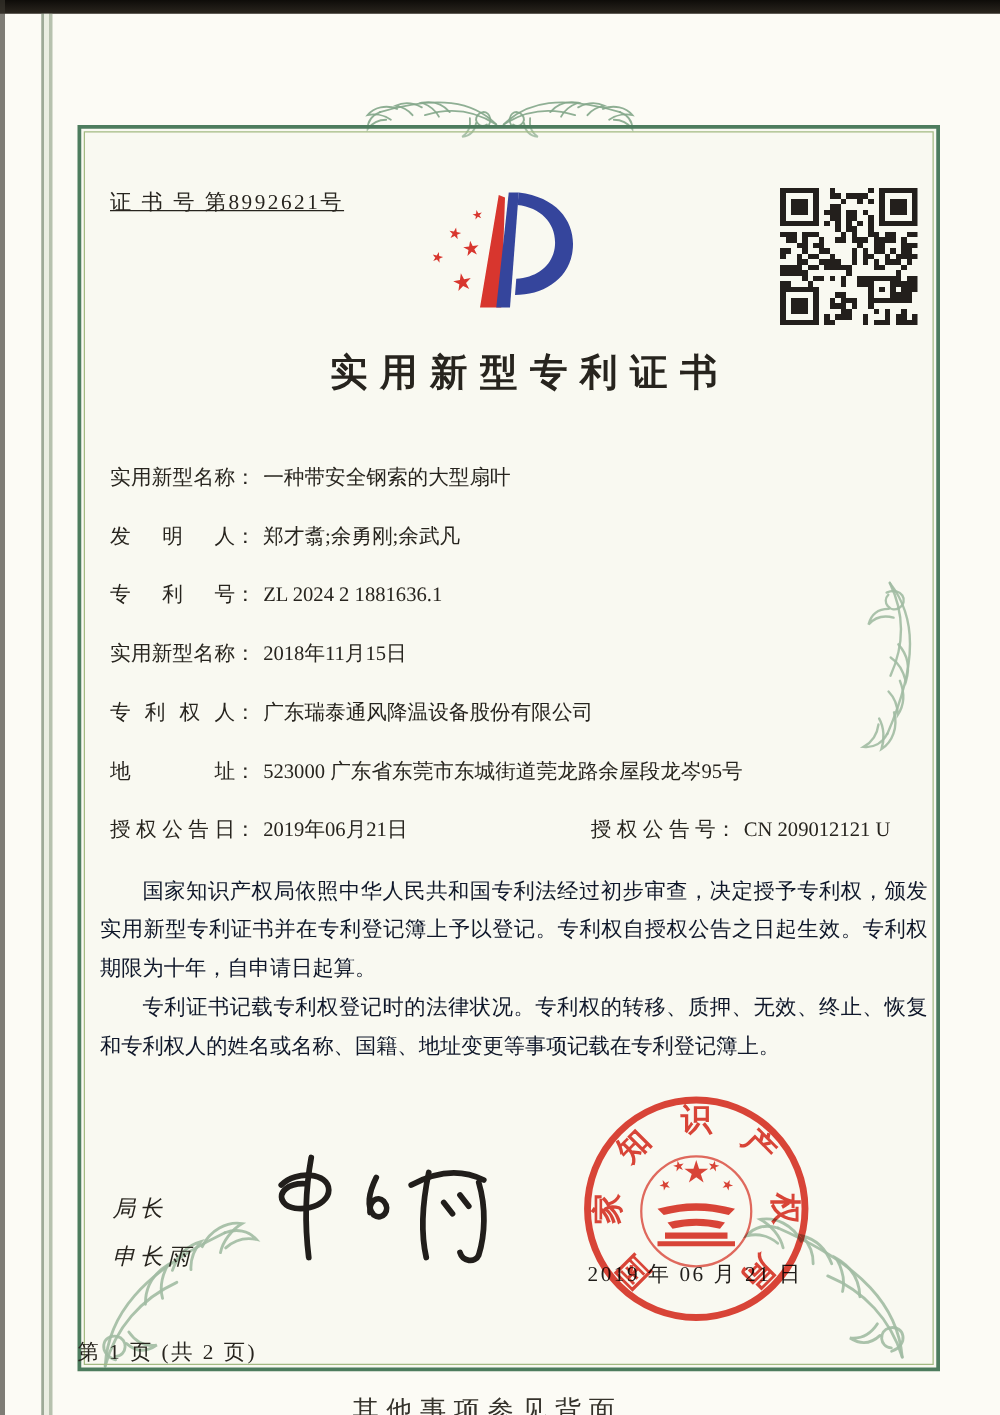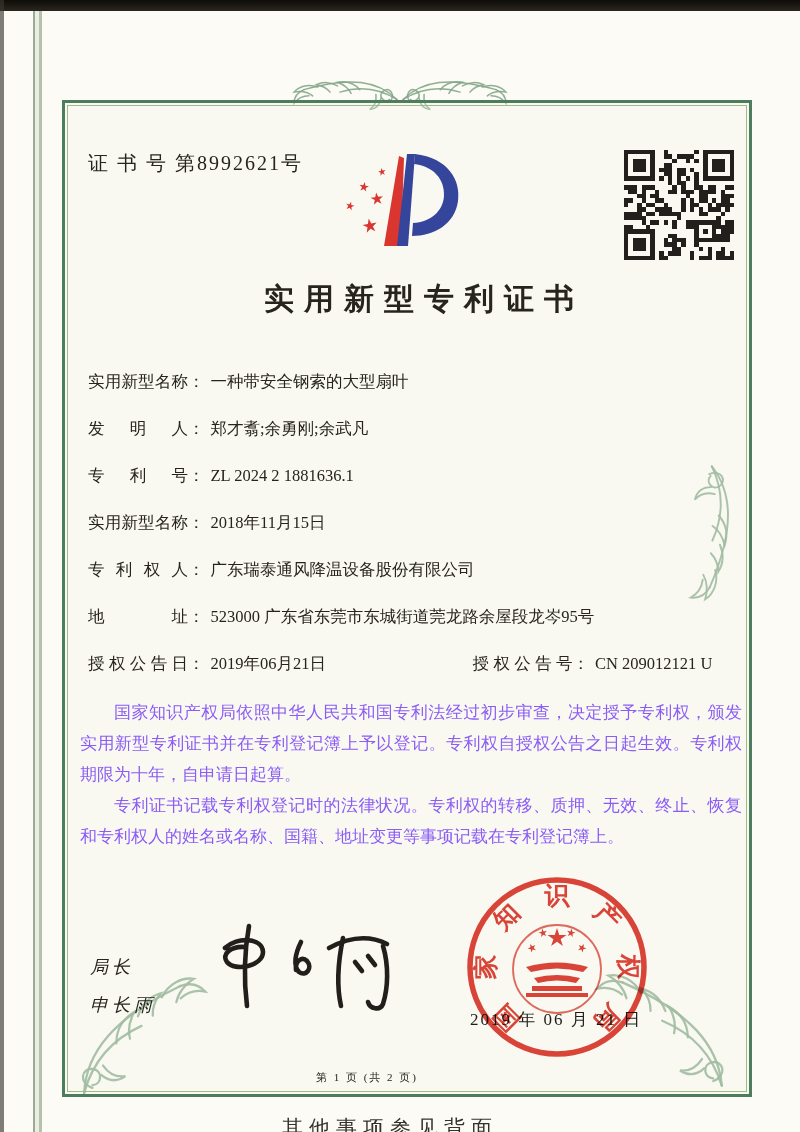--- a/index.html
+++ b/index.html
@@ -11,39 +11,39 @@
   .edge-left{position:absolute;left:0;top:0;width:4px;height:1132px;background:#3a372f;opacity:.65;}
   .fold-line{position:absolute;left:33px;top:11px;width:9px;height:1121px;opacity:.7;
              background:linear-gradient(90deg,#75876f 0 2px,#e3e8da 2px 6px,#98a88f 6px 9px);}
   
   .frame{position:absolute;left:62px;top:100px;width:690px;height:997px;box-sizing:border-box;
          border:3px solid #4d7c5e;background:rgba(239,245,231,.28);}
   .frame-in{position:absolute;inset:2px;border:1px solid #a3ba82;}
   .orn{position:absolute;left:0;top:0;pointer-events:none;}
   .orn path{stroke:#83a689;fill:none;stroke-width:2.4;stroke-linecap:round;opacity:.9;}
   
-  .cert-no{position:absolute;left:88px;top:150px;font-size:20px;letter-spacing:2px;}
+  .cert-no{position:absolute;left:88px;top:150px;font-size:17px;letter-spacing:2px;text-decoration:underline;}
   .logo{position:absolute;left:330px;top:146px;}
   .qr{position:absolute;left:624px;top:150px;}
   .title{position:absolute;left:62px;top:276px;width:724px;text-align:center;
          font-size:30px;font-weight:bold;letter-spacing:10px;line-height:46px;}
   .fields{position:absolute;left:88px;top:371px;width:650px;font-size:16.5px;}
   .frow{margin-bottom:25px;line-height:22px;white-space:nowrap;}
   .flabel{display:inline-block;width:100px;text-align:justify;text-align-last:justify;vertical-align:top;}
   .fcolon{margin-right:6px;}
   .w-date{display:inline-block;width:262px;}
   .paras{position:absolute;left:80px;top:697px;width:662px;font-size:17px;line-height:31px;
-         text-align:justify;color:#8b5cf6;}
+         text-align:justify;color:#0f172a;}
   .paras p{margin:0;text-indent:2em;}
   .signer{position:absolute;left:90px;top:948px;font-size:18px;line-height:38px;letter-spacing:4px;font-style:italic;}
   .sig{position:absolute;left:205px;top:914px;}
   .sig path{stroke:#211e1b;stroke-width:4.6;fill:none;stroke-linecap:round;stroke-linejoin:round;}
   .sealwrap{position:absolute;left:462px;top:872px;mix-blend-mode:multiply;}
   .seal-date{position:absolute;left:470px;top:1008px;font-size:17px;letter-spacing:2px;color:#1f1d1a;}
-  .page-num{position:absolute;left:62px;top:1070px;width:610px;text-align:center;font-size:11px;letter-spacing:2px;}
+  .page-num{position:absolute;left:62px;top:1070px;width:610px;text-align:left;font-size:17px;letter-spacing:2px;}
   .back-note{position:absolute;left:0;top:1114px;width:780px;text-align:center;font-size:21px;
              letter-spacing:6px;color:#35322b;}
   .red{fill:#d8362e;} .blue{fill:#35459c;} .sealred{fill:#dc372b;}
 </style>
 </head>
 <body>
 
 <div class="page">
 
   <div class="edge-top"></div>

